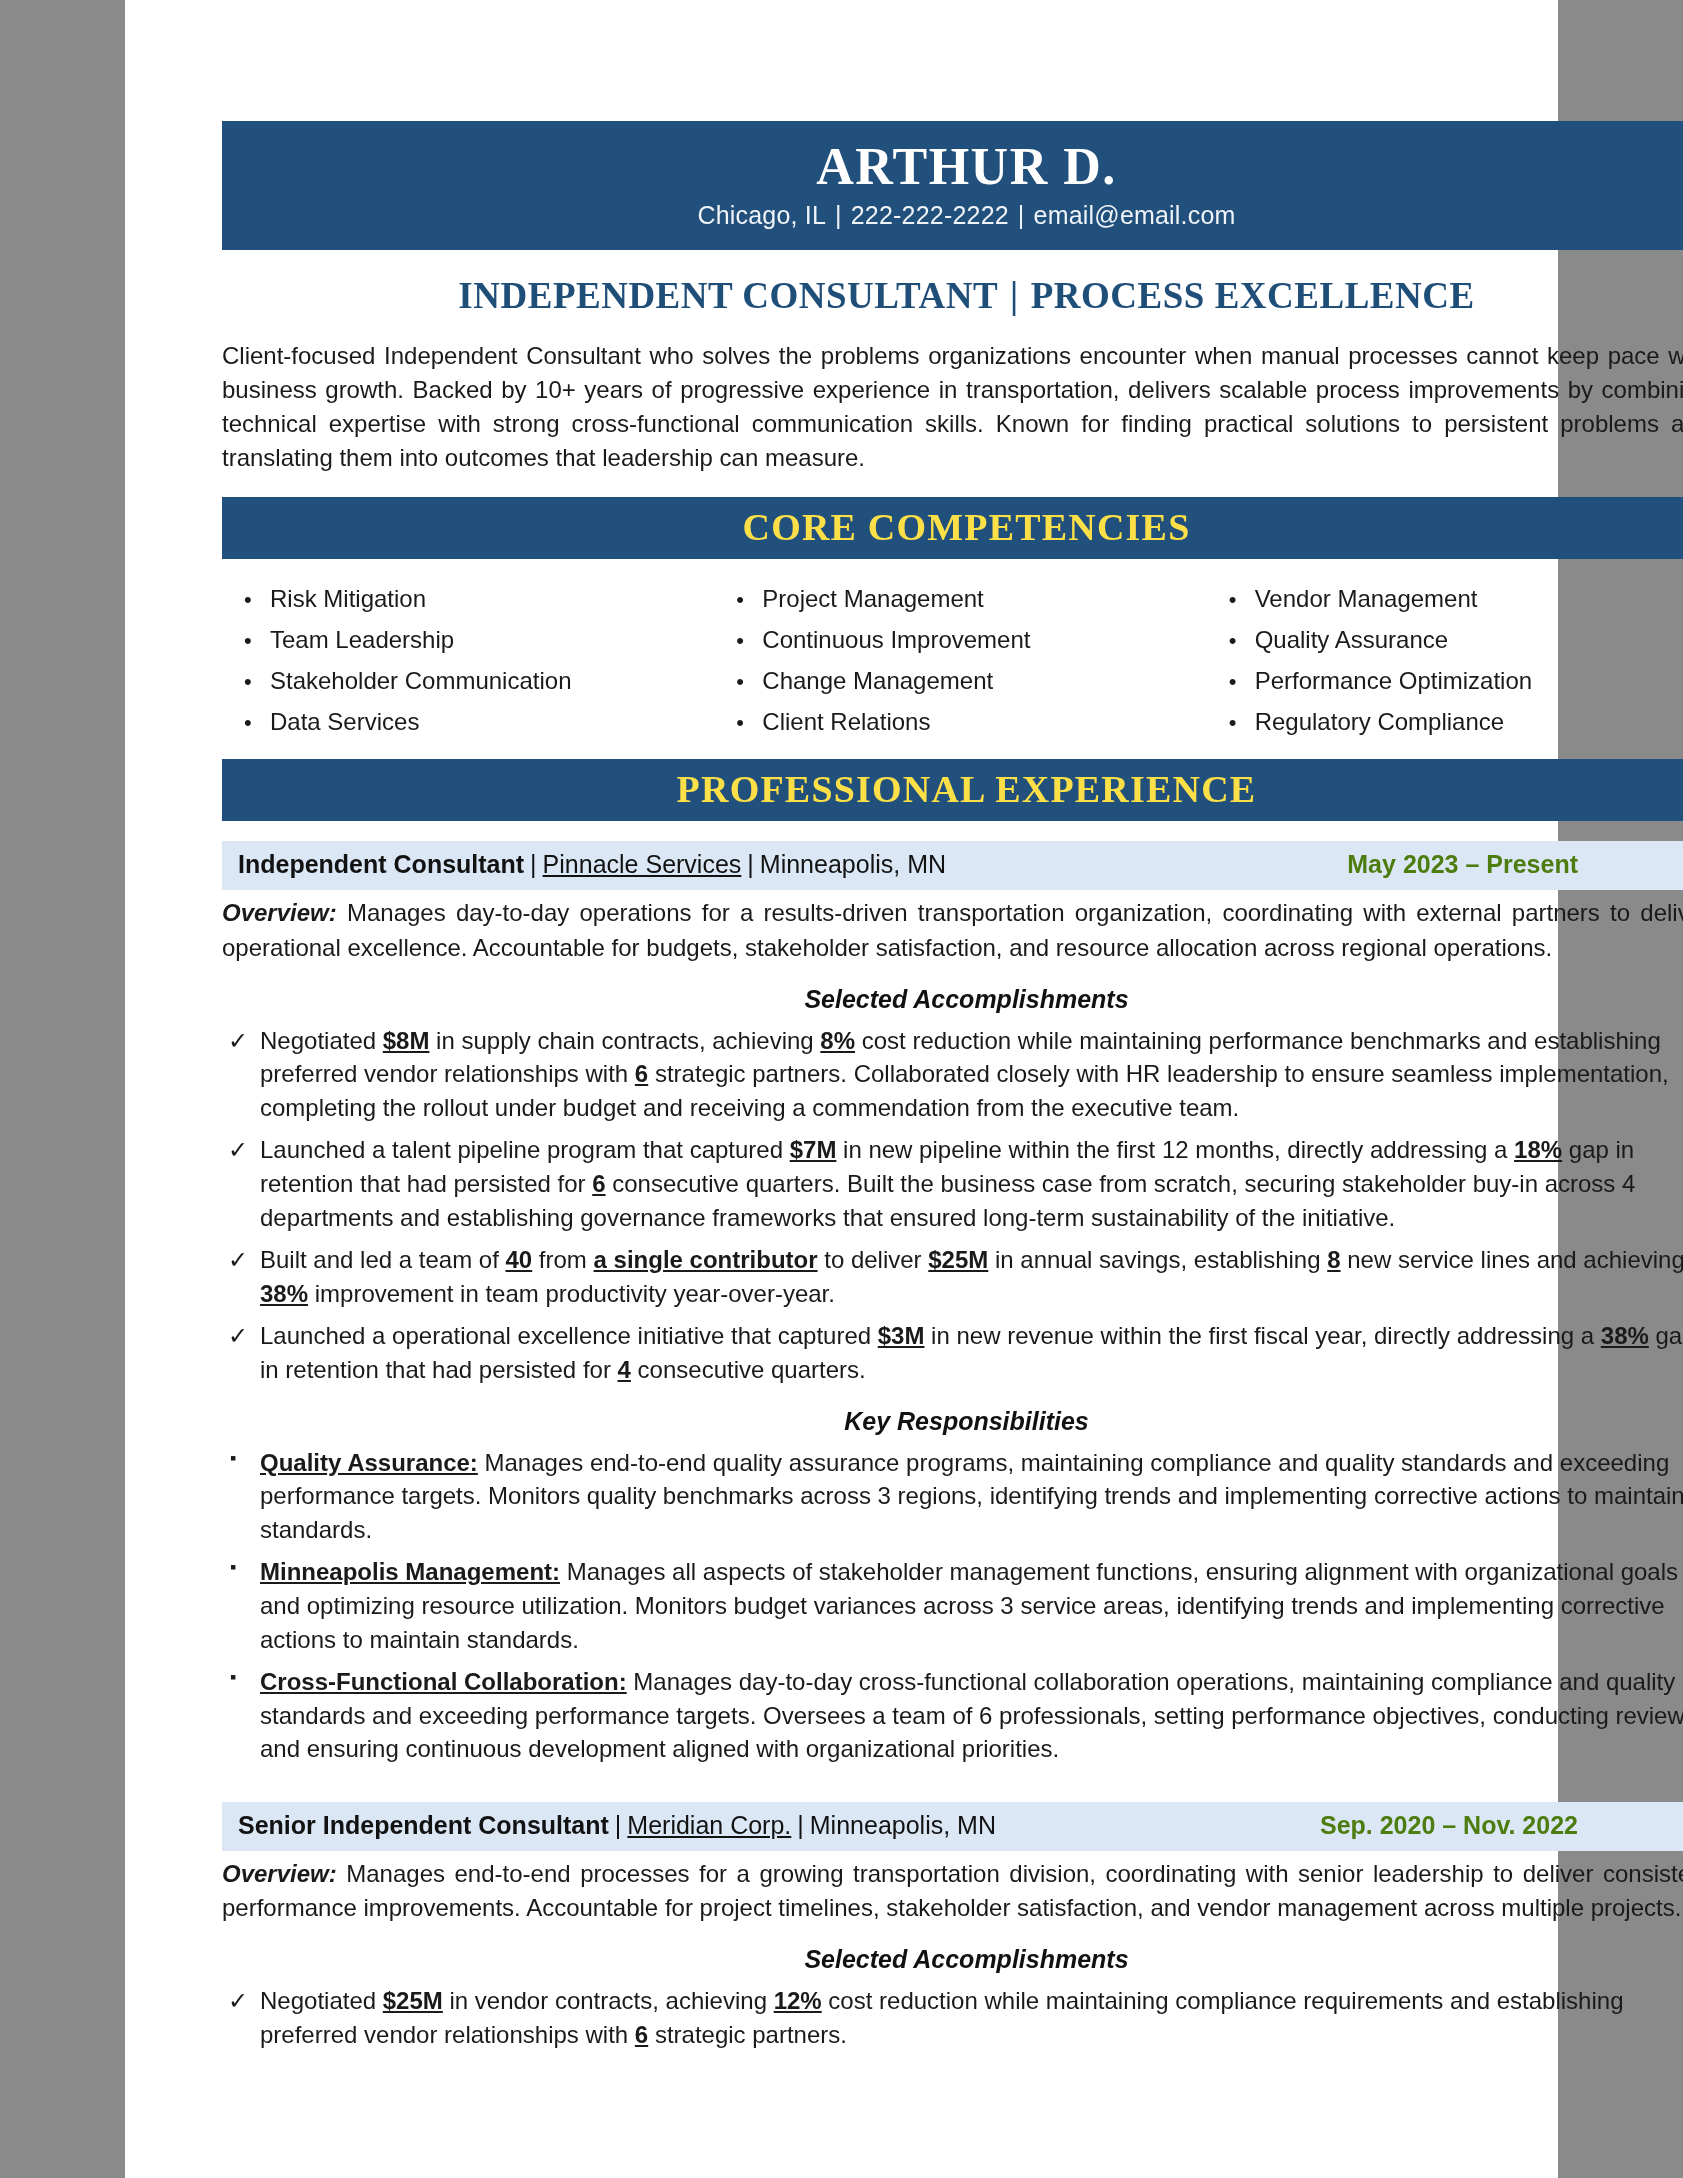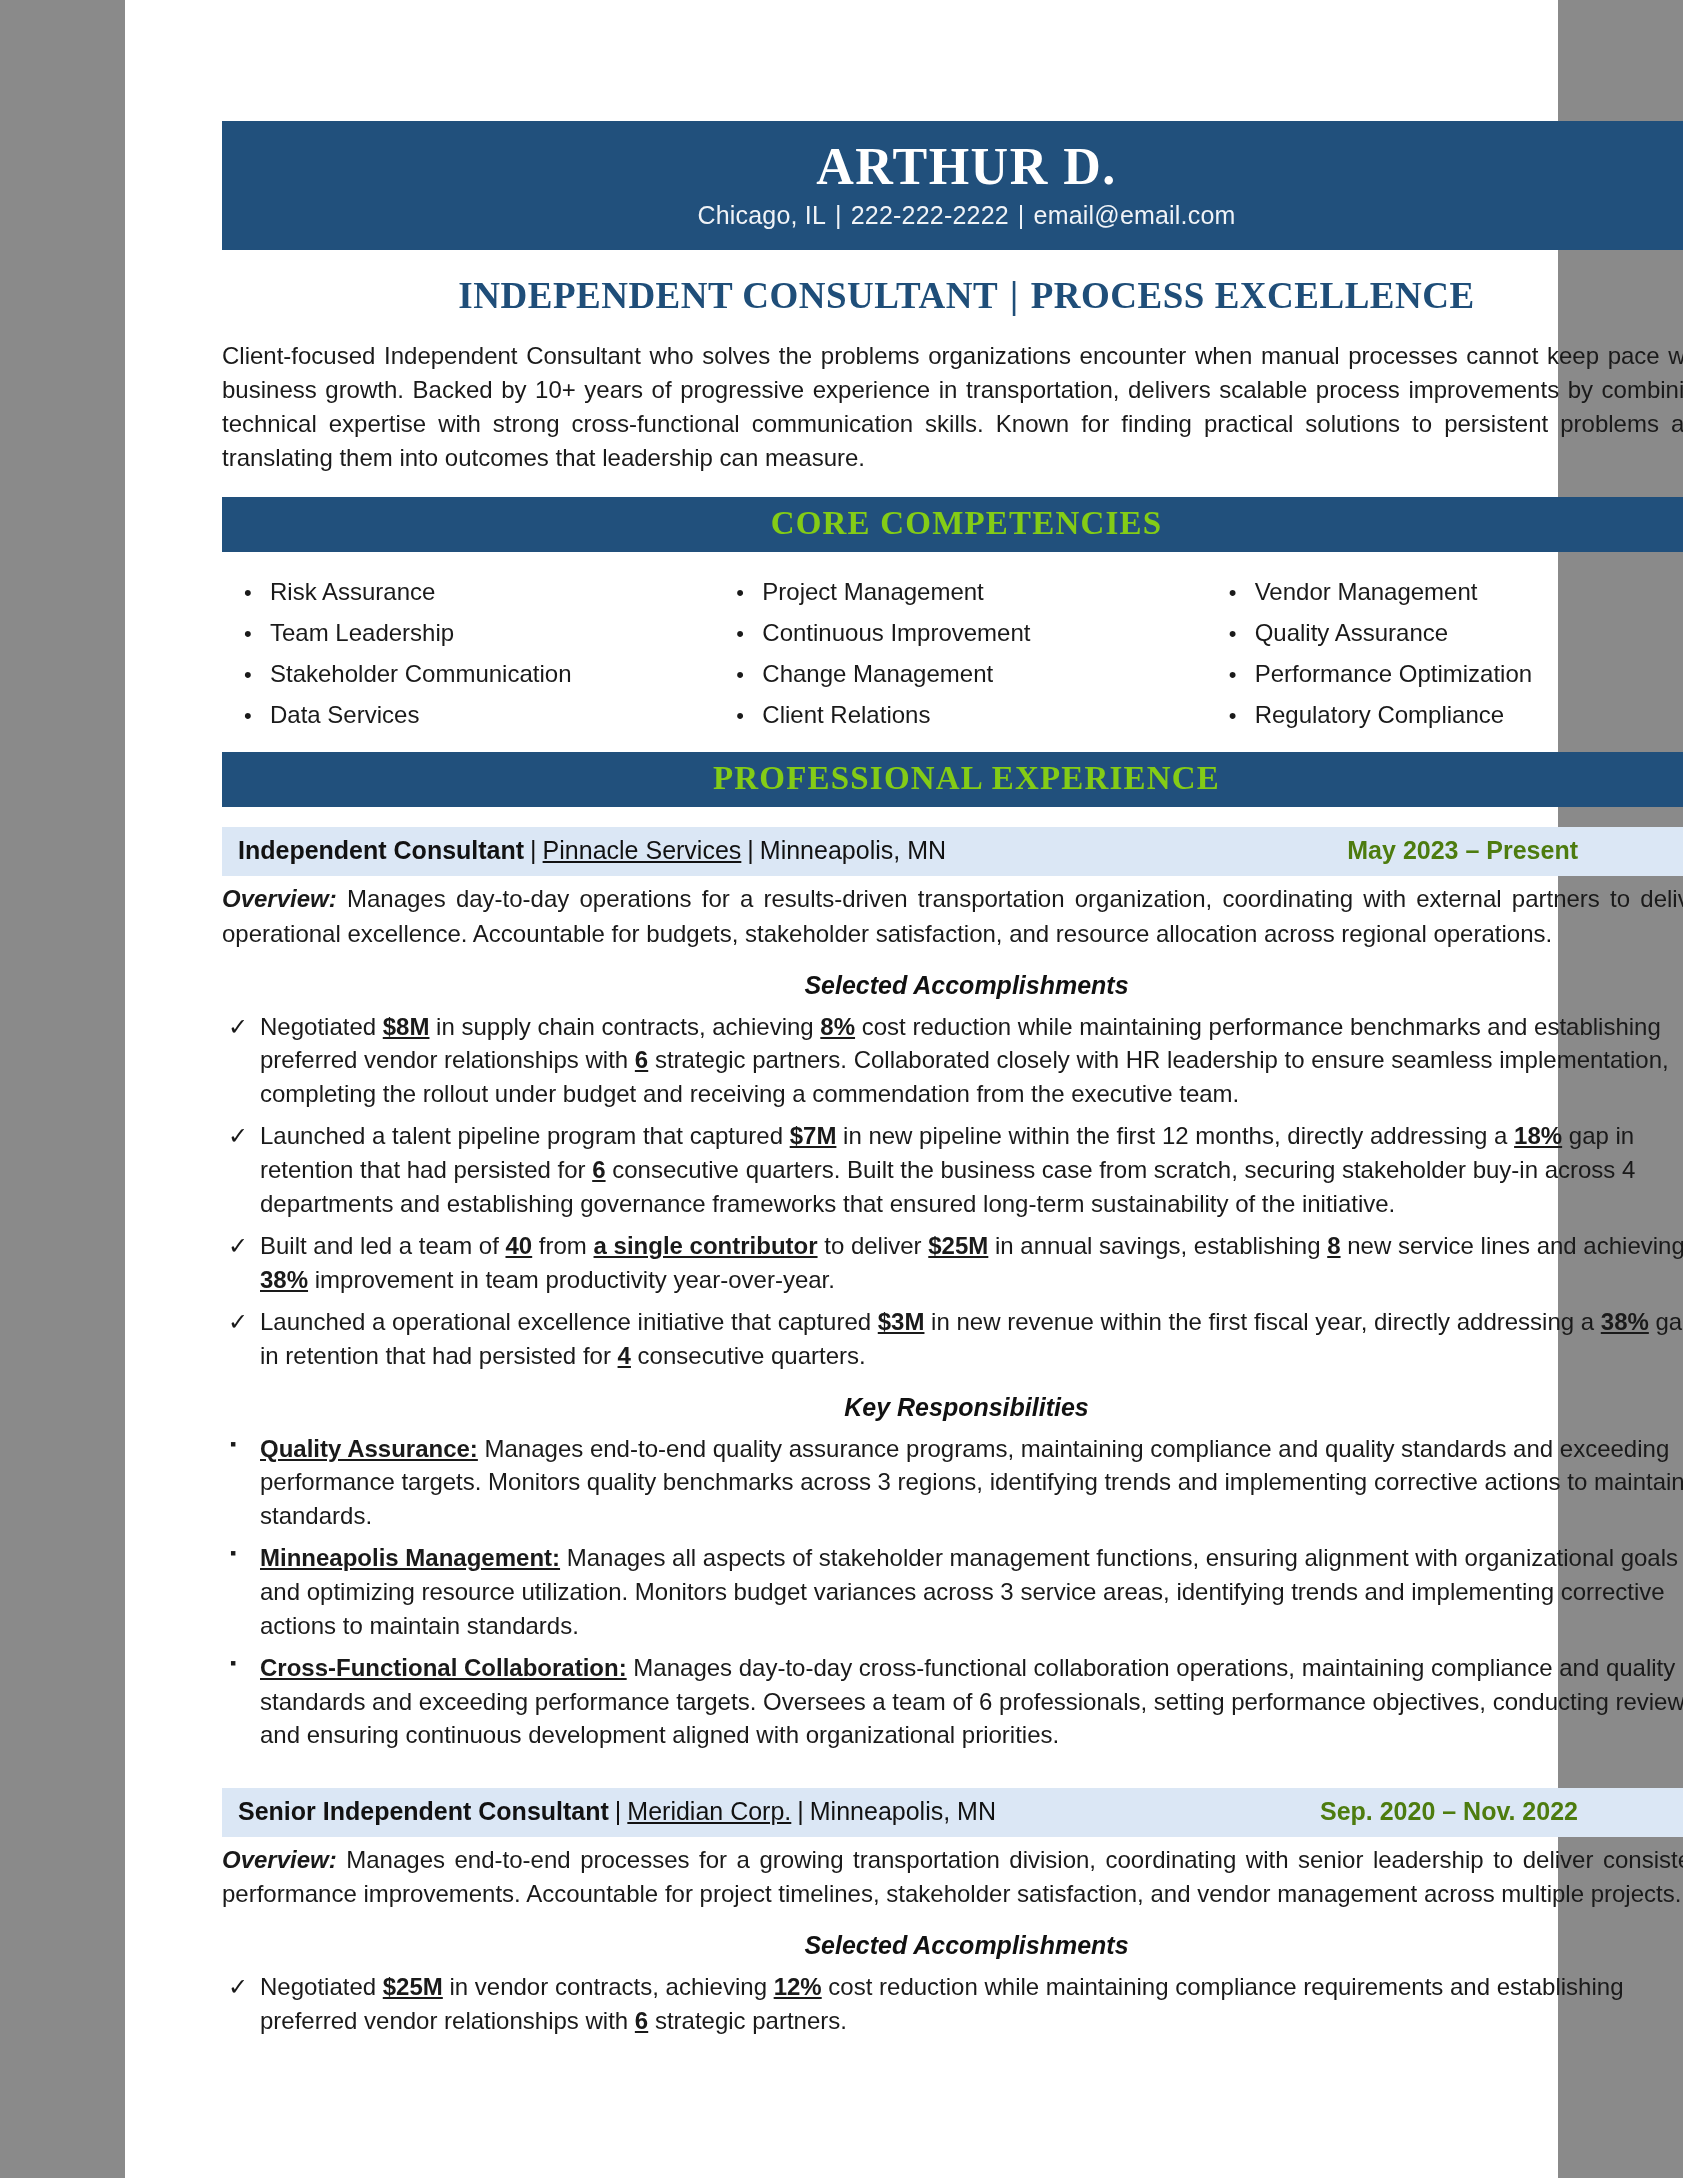--- a/index.html
+++ b/index.html
@@ -74,22 +74,22 @@
   
   .section-bar {
     background: #21507c;
     text-align: center;
     padding: 8px 0 10px 0;
     margin-bottom: 20px;
   }
   .section-bar .section-title {
     font-family: "Liberation Serif", serif;
     font-weight: bold;
-    font-size: 33px;
-    color: #84cc16;
+    font-size: 38px;
+    color: #fde047;
     letter-spacing: 1.2px;
   }
 
   
   .comp-grid {
     display: grid;
     grid-template-columns: 1fr 1fr 1fr;
     column-gap: 10px;
     row-gap: 0;
     margin: 0 0 16px 0;
@@ -193,21 +193,21 @@
 
     <p class="summary">Client-focused Independent Consultant who solves the problems organizations encounter when manual processes cannot keep pace with business growth. Backed by 10+ years of progressive experience in transportation, delivers scalable process improvements by combining technical expertise with strong cross-functional communication skills. Known for finding practical solutions to persistent problems and translating them into outcomes that leadership can measure.</p>
 
     <div class="section-bar">
       <span class="section-title">CORE COMPETENCIES</span>
     </div>
 
     <div class="comp-grid">
       <div class="comp-item">
           <span class="dot">•</span>
-          <span>Risk Assurance</span>
+          <span>Risk Mitigation</span>
         </div>
       <div class="comp-item">
           <span class="dot">•</span>
           <span>Project Management</span>
         </div>
       <div class="comp-item">
           <span class="dot">•</span>
           <span>Vendor Management</span>
         </div>
 

